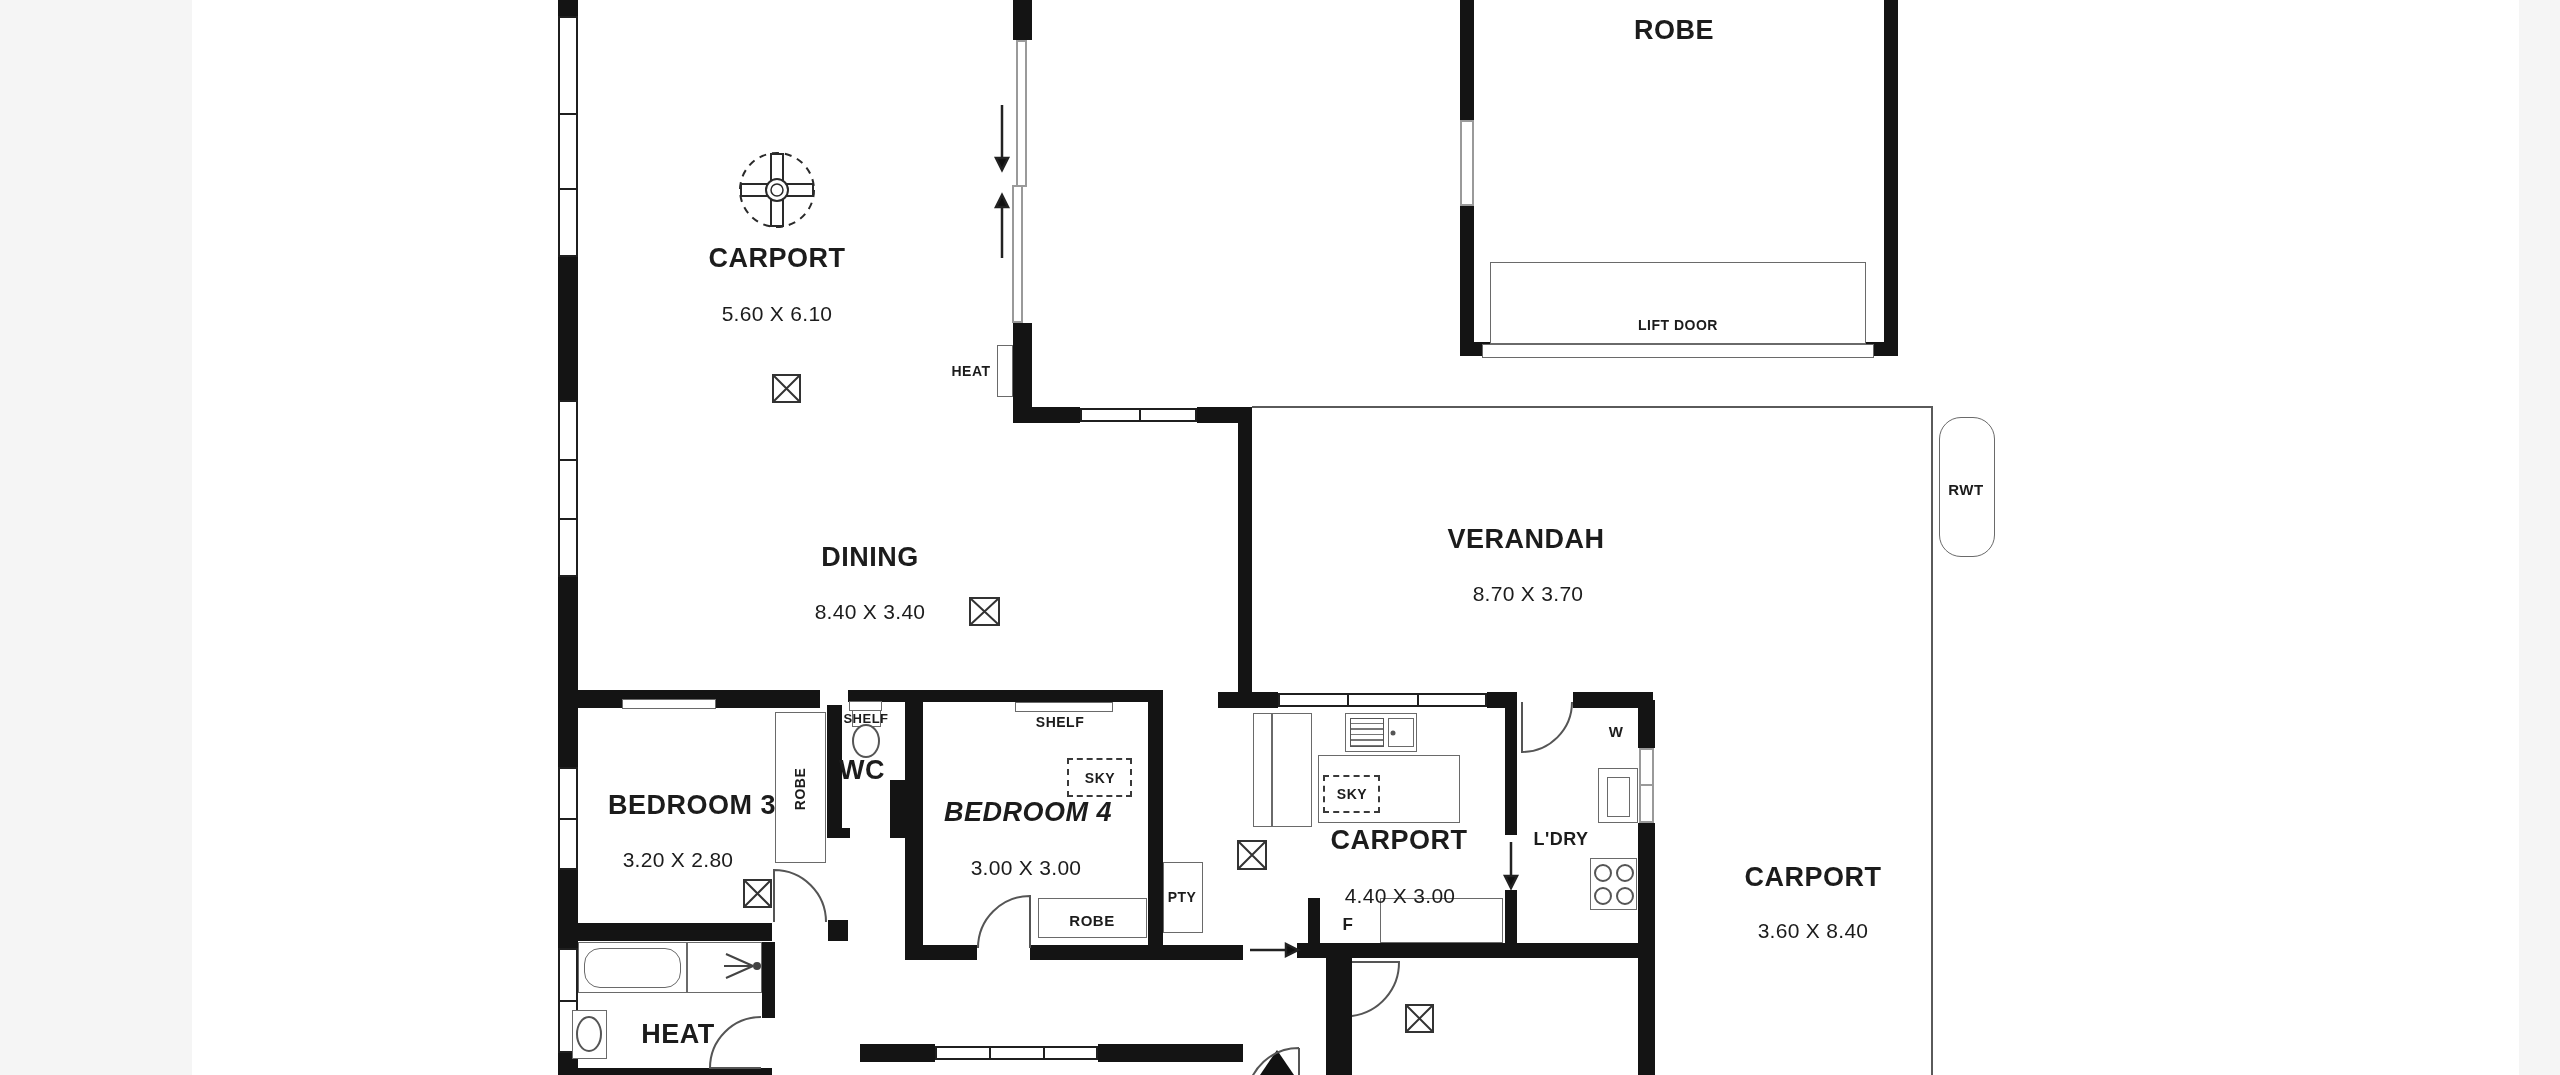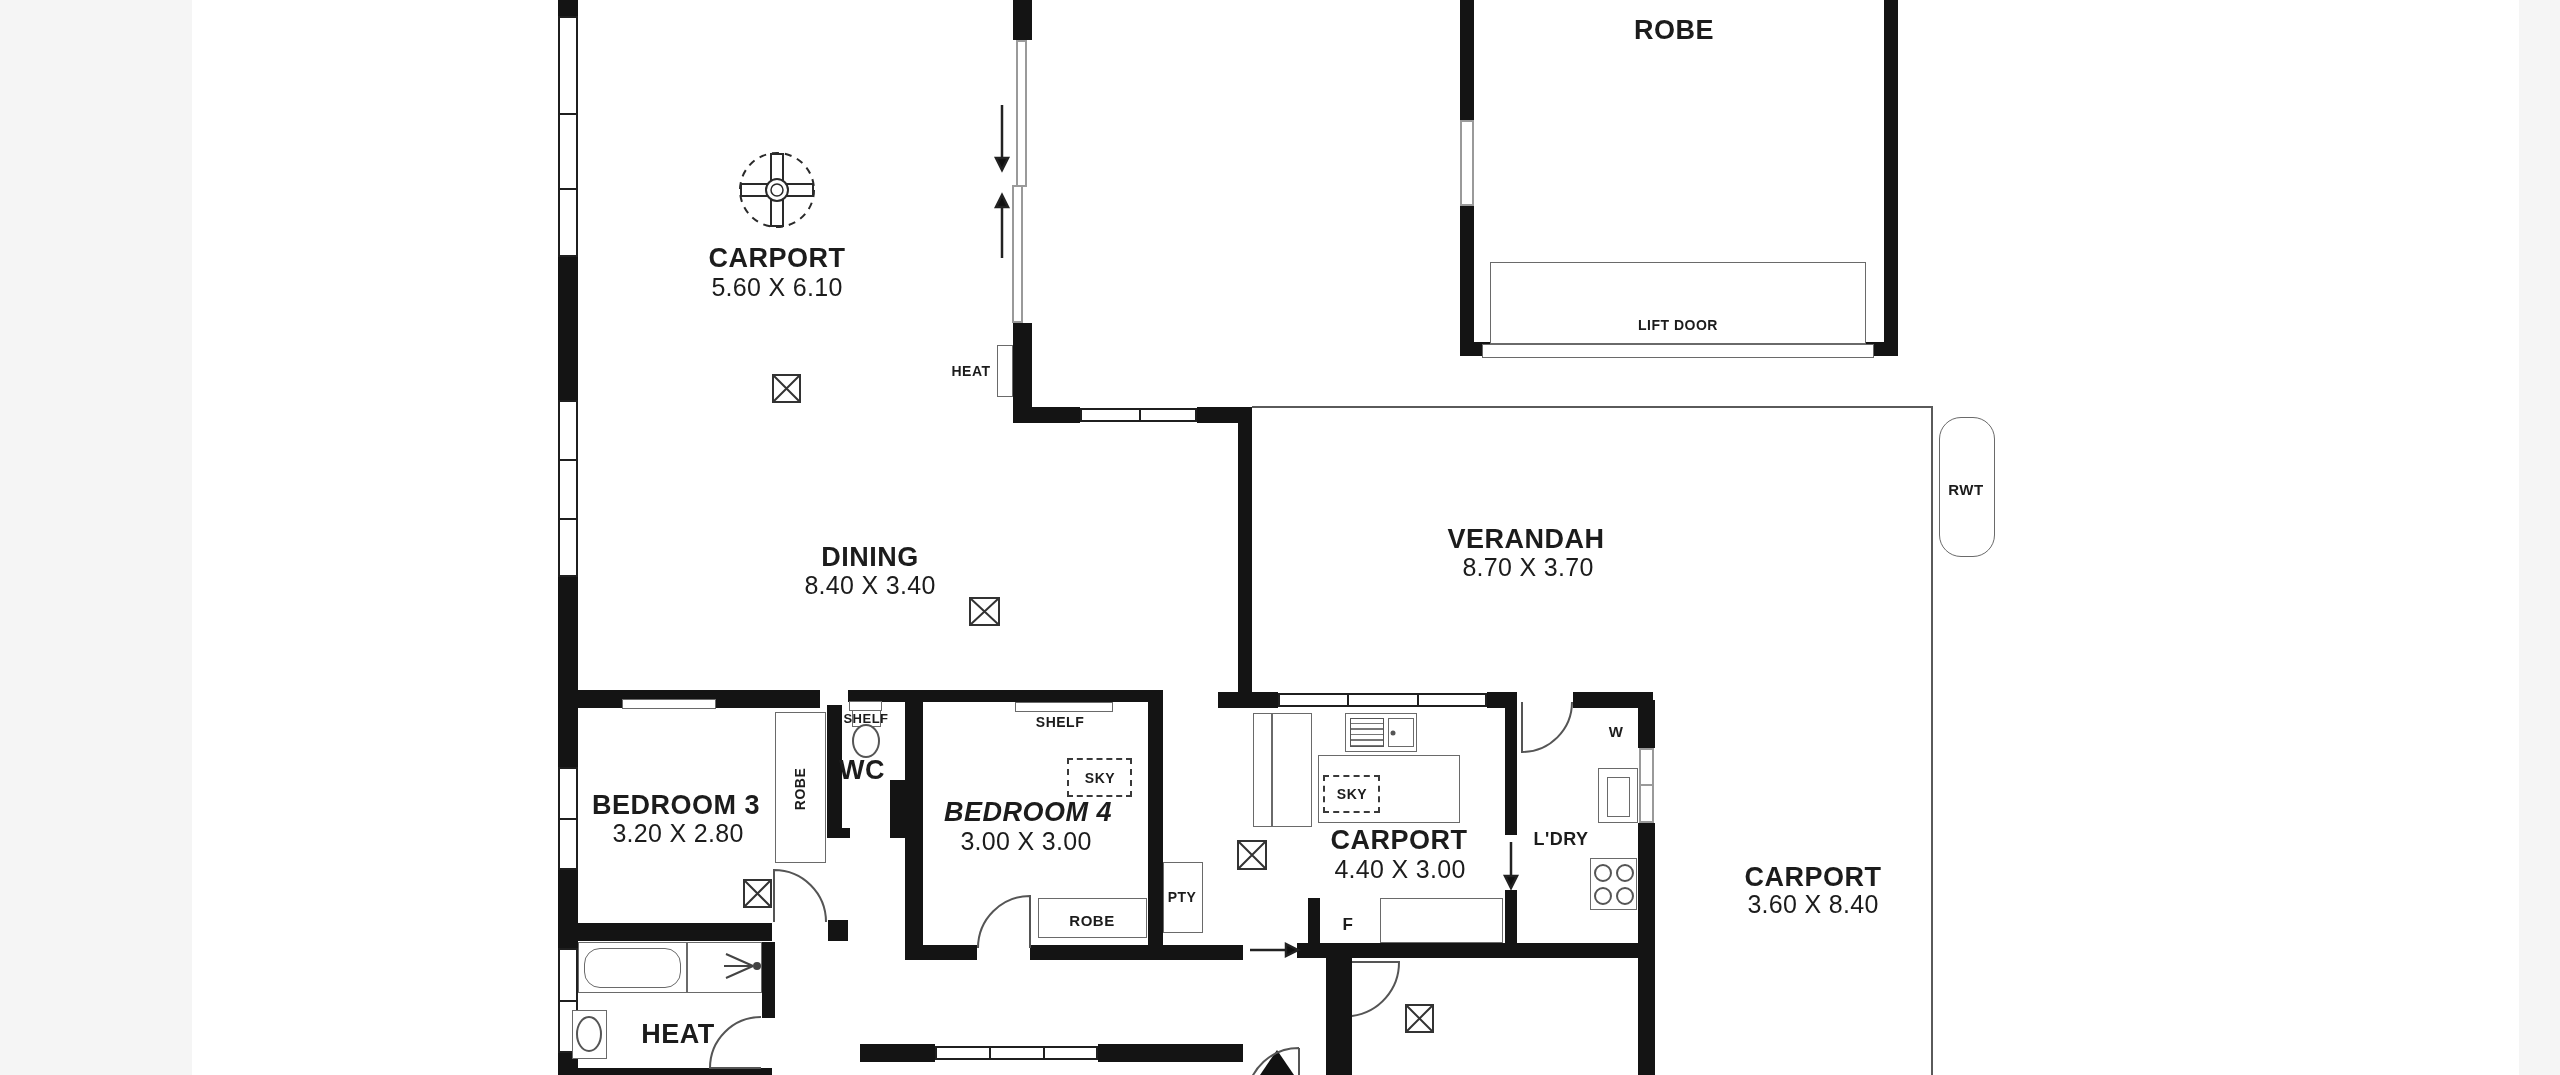--- a/index.html
+++ b/index.html
@@ -10,21 +10,21 @@
   .win{position:absolute;background:#fff;border:2px solid #1f1f1f;box-sizing:border-box;}
   .wing{border-color:#9a9a9a;}
   .mull{position:absolute;background:#1f1f1f;}
   .fix{position:absolute;background:#fff;border:2px solid #4a4a4a;box-sizing:border-box;}
   .fthin{border-width:1.5px;border-color:#6a6a6a;}
   .dash{position:absolute;border:2px dashed #3a3a3a;box-sizing:border-box;background:#fff;}
   .tline{position:absolute;background:#5a5a5a;}
   .t{position:absolute;transform:translate(-50%,-50%);white-space:nowrap;color:#1c1c1c;
      font-weight:600;letter-spacing:.5px;}
   .room{font-size:27px;}
-  .dims{font-size:25px;font-weight:500;letter-spacing:.3px;}
+  .dims{font-size:21px;font-weight:500;letter-spacing:.3px;margin-top:27px;}
   .small{font-size:14px;font-weight:600;}
   .vert{transform:translate(-50%,-50%) rotate(-90deg);}
   svg{position:absolute;left:0;top:0;}
   .hatch{position:absolute;background:repeating-linear-gradient(#fff 0 4px,#777 4px 5.5px);border:1.5px solid #555;box-sizing:border-box;}
 </style>
 </head>
 <body>
 
 <div id="plan">
 
@@ -242,21 +242,21 @@
   <div class="t dims" style="left:777px;top:287px;">5.60 X 6.10</div>
 
   <div class="t room" style="left:870px;top:557px;">DINING</div>
   <div class="t dims" style="left:870px;top:585px;text-align:right;">8.40 X 3.40</div>
 
   <div class="t room" style="left:1526px;top:539px;">VERANDAH</div>
   <div class="t dims" style="left:1528px;top:567px;">8.70 X 3.70</div>
 
   <div class="t room" style="left:1674px;top:30px;">ROBE</div>
 
-  <div class="t room" style="left:676px;top:805px;">BEDROOM 3</div>
+  <div class="t room" style="left:692px;top:805px;">BEDROOM 3</div>
   <div class="t dims" style="left:678px;top:833px;">3.20 X 2.80</div>
 
   <div class="t room" style="left:1028px;top:812px;font-style:italic;">BEDROOM 4</div>
   <div class="t dims" style="left:1026px;top:841px;">3.00 X 3.00</div>
 
   <div class="t room" style="left:1399px;top:840px;">CARPORT</div>
   <div class="t dims" style="left:1400px;top:869px;">4.40 X 3.00</div>
 
   <div class="t room" style="left:1813px;top:877px;">CARPORT</div>
   <div class="t dims" style="left:1813px;top:904px;">3.60 X 8.40</div>

